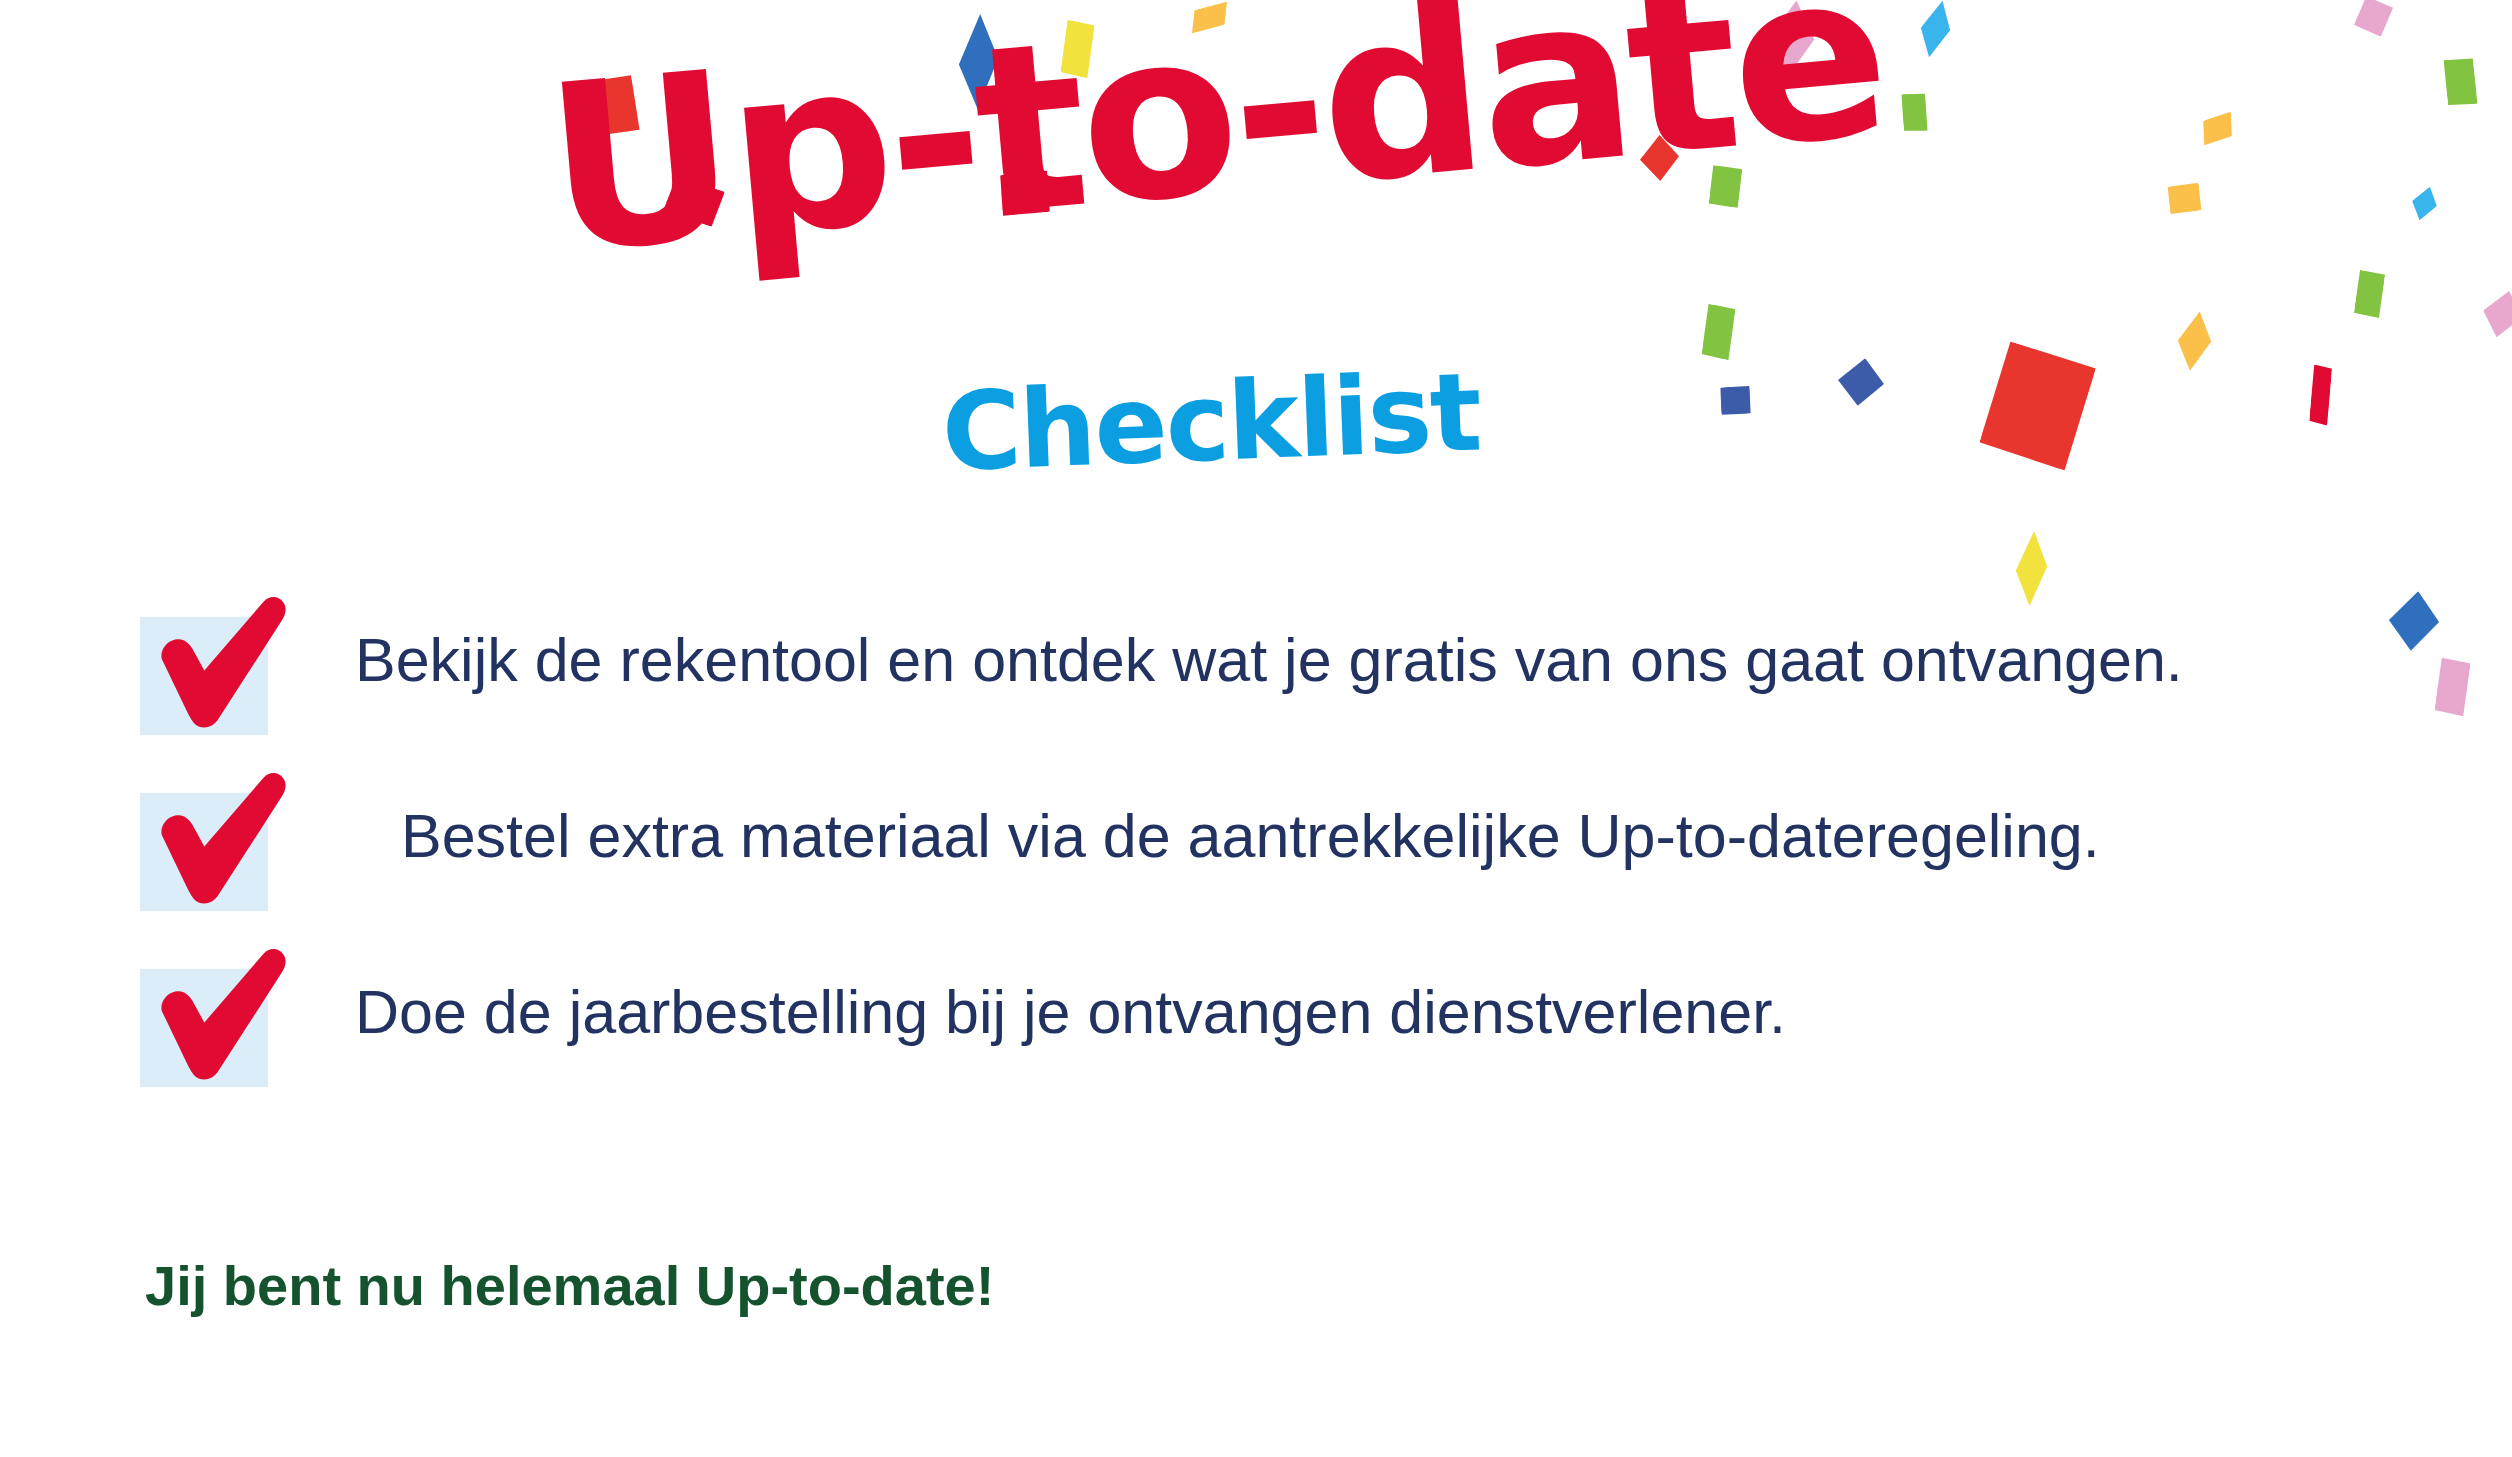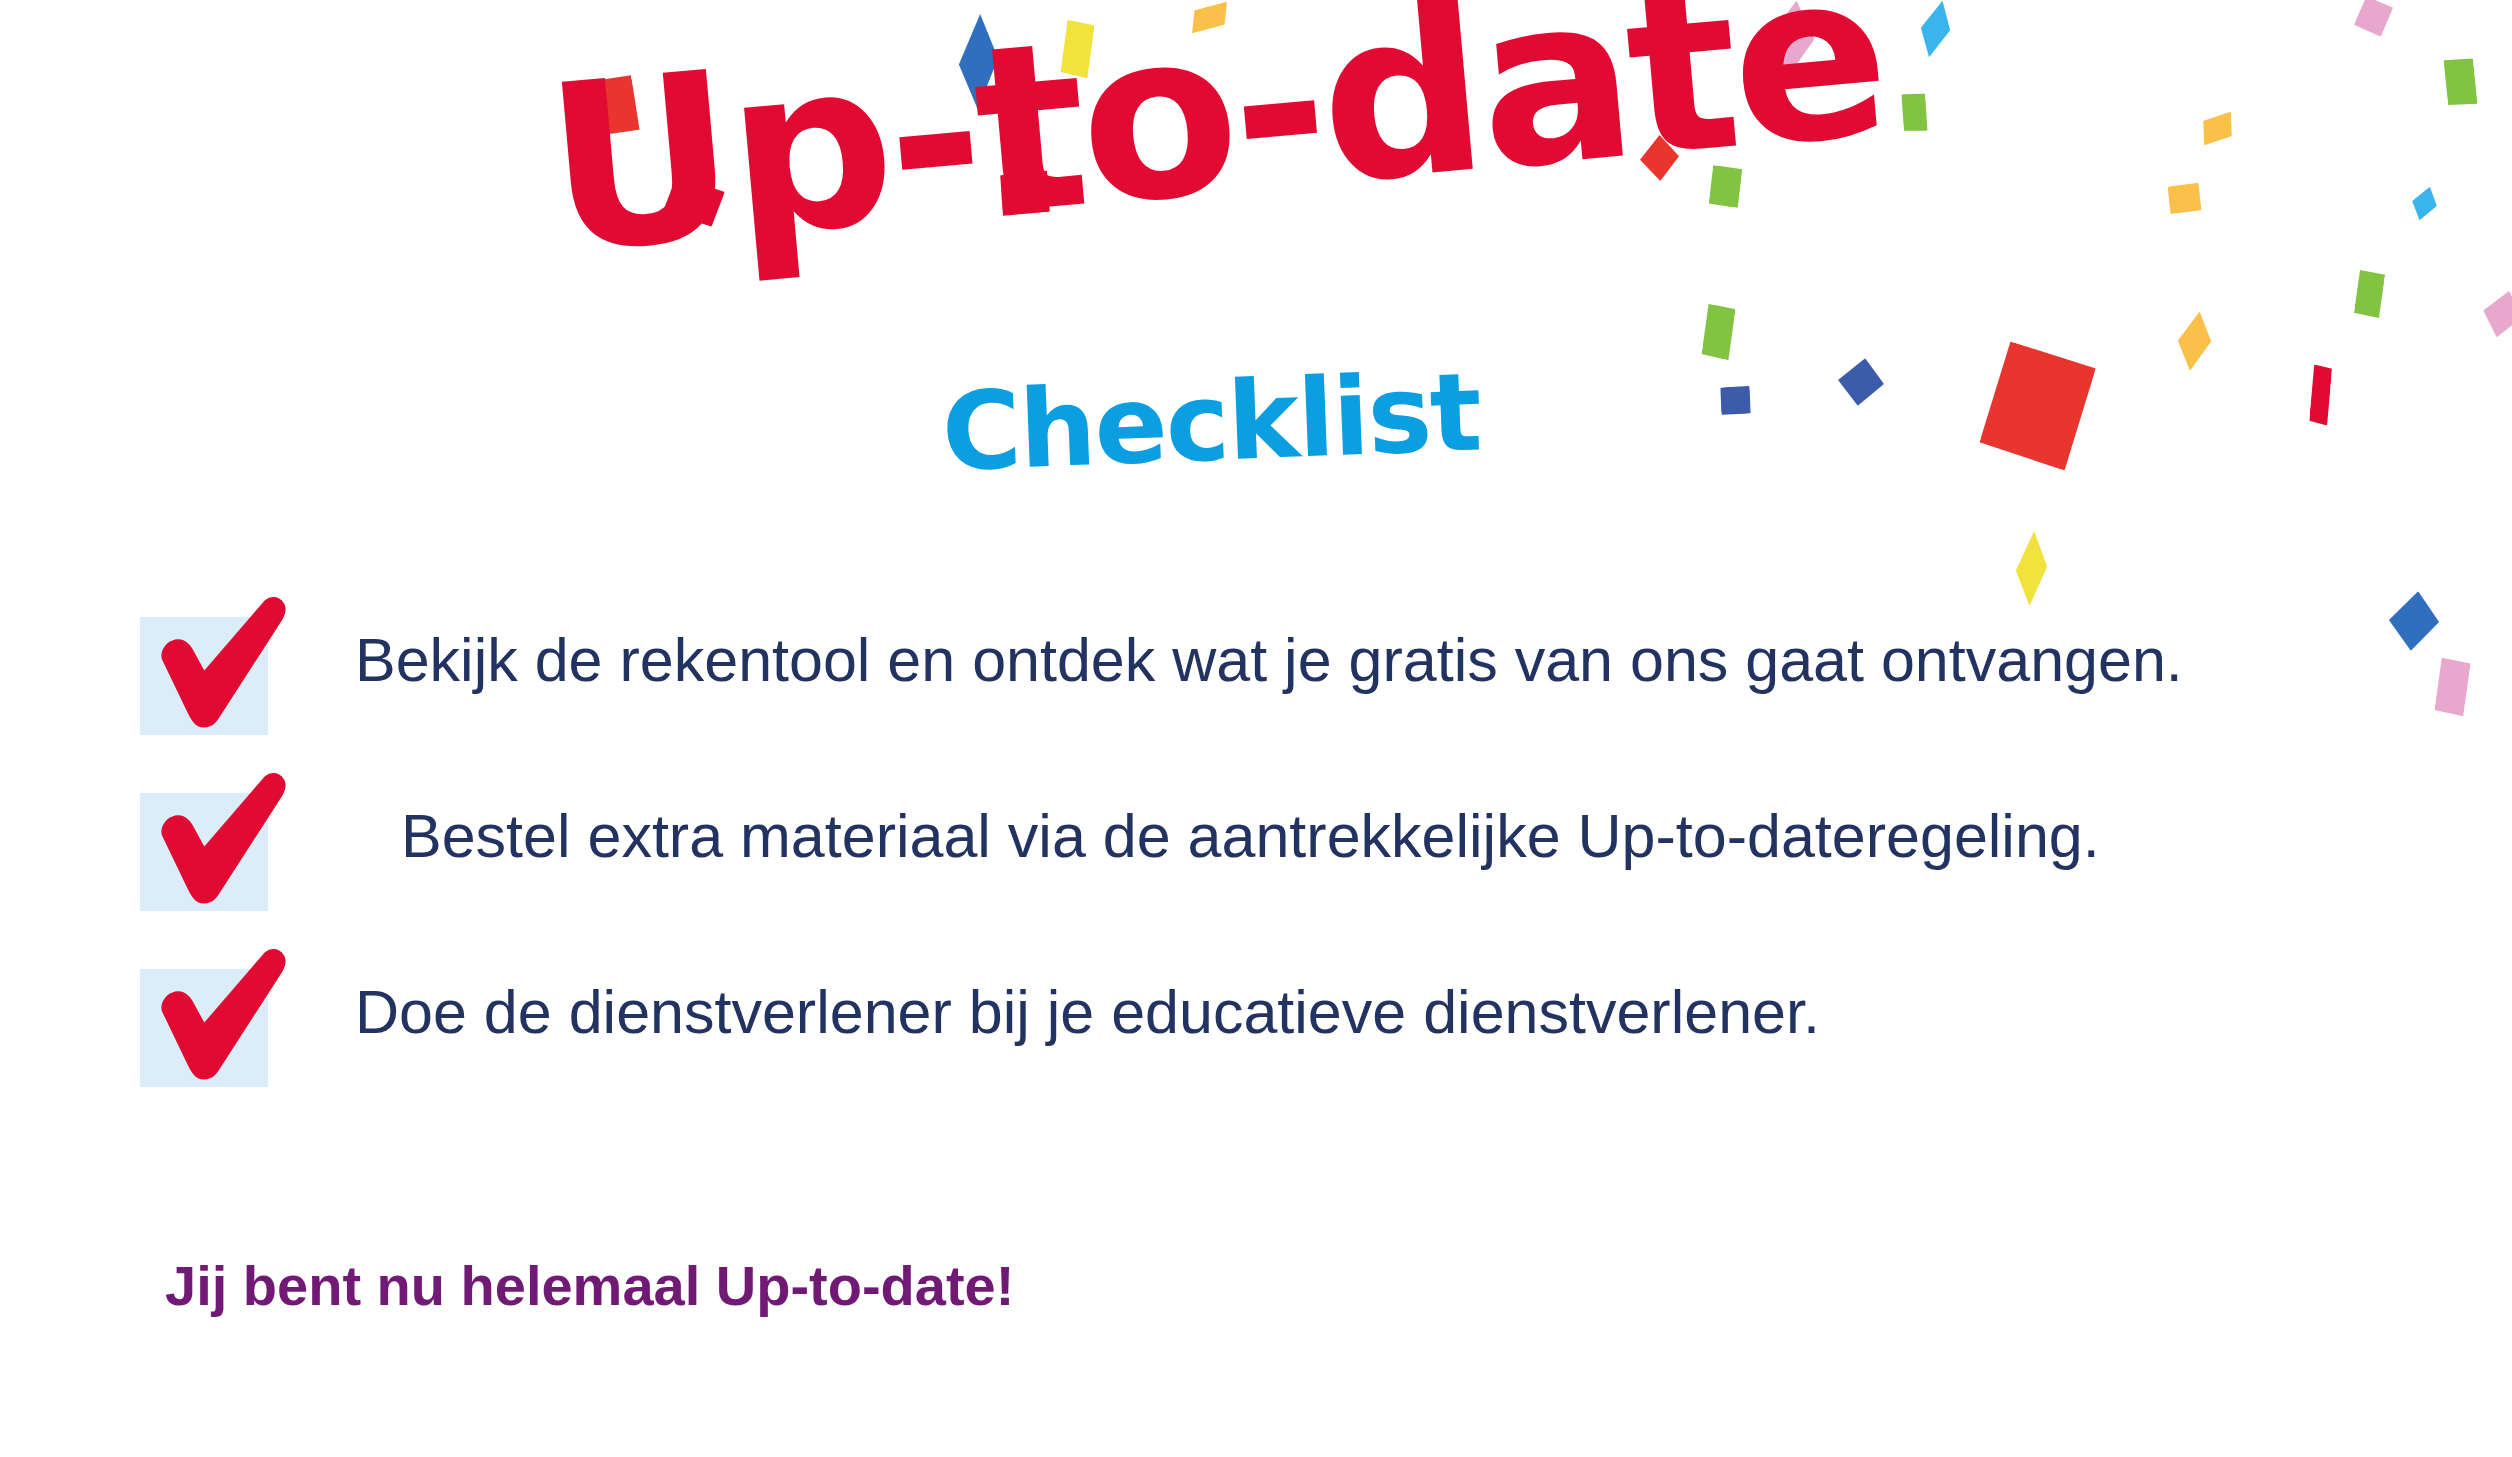--- a/index.html
+++ b/index.html
@@ -185,20 +185,20 @@
         <svg class="check-mark" viewBox="0 0 160 150">
           <path d="M12 62 C10 54 16 44 26 42 C34 40 40 45 44 52 L56 74 L118 2 C124 -4 134 -3 138 4 C142 10 140 17 135 24 L70 125 C64 134 52 136 45 128 C42 124 40 120 38 116 Z" fill="#e00a32"></path>
         </svg>
         <div class="check-label" style="color: rgb(34, 51, 98); margin-left: 46px;">Bestel extra materiaal via de aantrekkelijke Up-to-dateregeling.</div>
       </div>
       <div class="check-item">
         <div class="check-box" style="background: rgb(220, 237, 250);"></div>
         <svg class="check-mark" viewBox="0 0 160 150">
           <path d="M12 62 C10 54 16 44 26 42 C34 40 40 45 44 52 L56 74 L118 2 C124 -4 134 -3 138 4 C142 10 140 17 135 24 L70 125 C64 134 52 136 45 128 C42 124 40 120 38 116 Z" fill="#e00a32"></path>
         </svg>
-        <div class="check-label" style="color: rgb(34, 51, 98);">Doe de dienstverlener bij je educatieve dienstverlener.</div>
+        <div class="check-label" style="color: rgb(34, 51, 98);">Doe de jaarbestelling bij je ontvangen dienstverlener.</div>
       </div>
     </div>
 
-  <div id="closing-line" style="color: #701a75; margin-left: 20px;">Jij bent nu helemaal Up-to-date!</div>
+  <div id="closing-line" style="color: #14532d;">Jij bent nu helemaal Up-to-date!</div>
 
 </div>
 
 
 </body></html>

